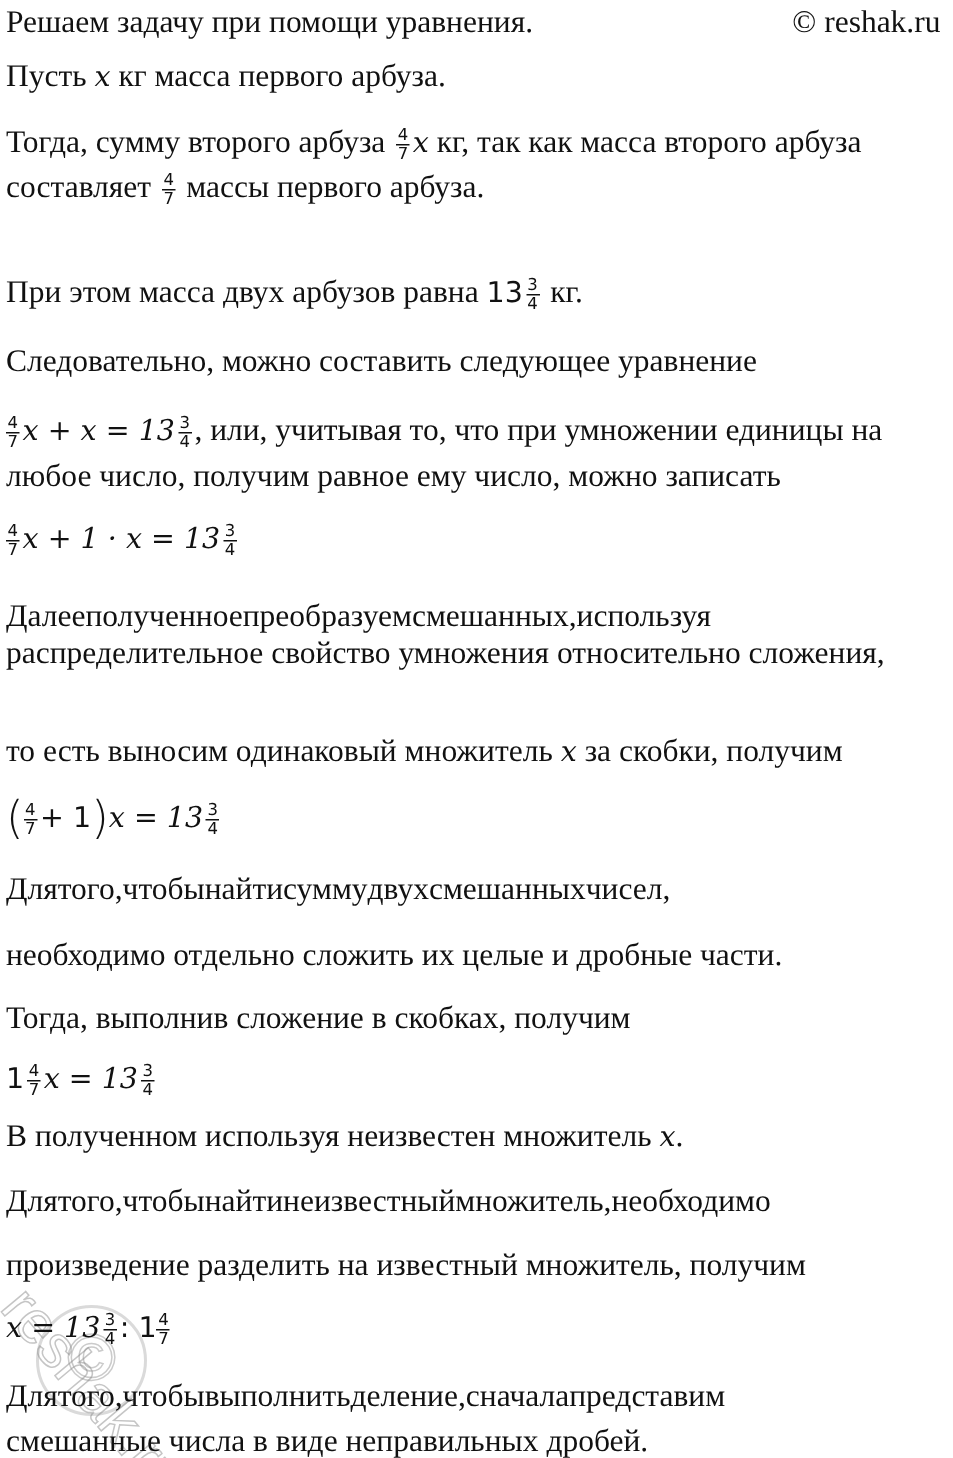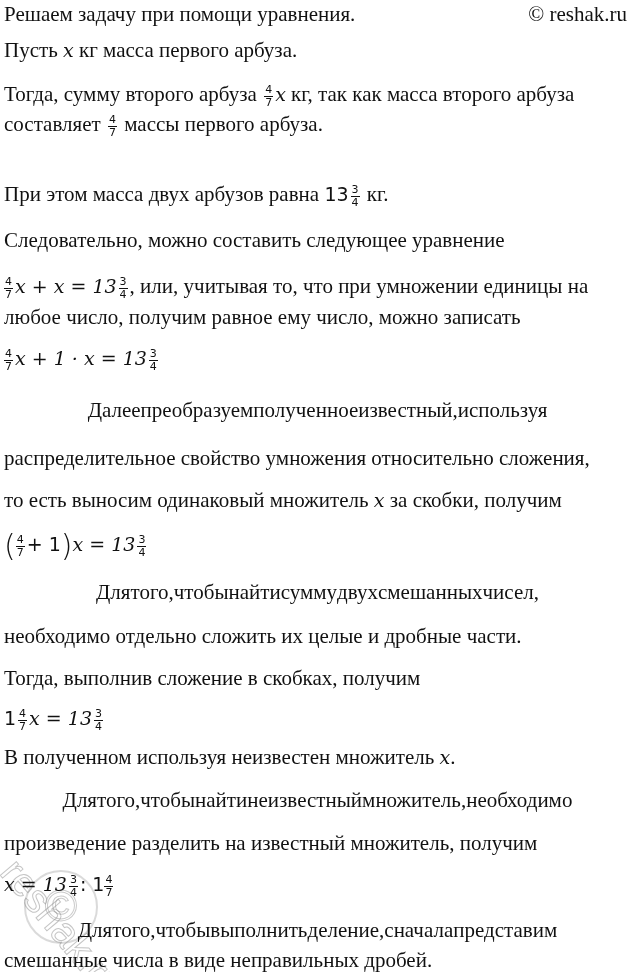--- a/index.html
+++ b/index.html
@@ -4,21 +4,21 @@
 <style>
   html, body { margin: 0; padding: 0; background: #ffffff; }
   body {
     width: 635px; height: 972px; position: relative; overflow: hidden;
     font-family: "Liberation Serif", serif; font-size: 21px; color: #111;
   }
   .line {
     position: absolute; left: 4px; right: 4px; white-space: nowrap;
     line-height: 24px;
   }
-  .justify { display: flex; justify-content: center; }
+  .justify { display: flex; justify-content: flex-start; }
   .m { font-family: "DejaVu Serif", serif; font-style: italic; font-size: 19px; }
   .n { font-family: "DejaVu Sans", sans-serif; font-size: 19px; }
   .frac {
     display: inline-flex; flex-direction: column; align-items: center;
     vertical-align: middle; font-family: "DejaVu Sans", sans-serif;
     font-size: 11px; line-height: 12px; margin: 0 2px;
   }
   .frac .num { border-bottom: 1px solid #111; padding: 0 1px; }
   .paren { font-family: "DejaVu Sans", sans-serif; font-size: 30px; font-weight: 200; vertical-align: middle; line-height: 20px; }
   .copyright { position: absolute; right: 8px; top: 2px; }
@@ -99,27 +99,27 @@
       <span class="num">4</span>
       <span>7</span>
     </span><span class="m">x + 1 · x = 13</span><span class="frac">
       <span class="num">3</span>
       <span>4</span>
     </span>
 </div>
 
 <div class="line justify" style="top:398px">
   <span>Далее</span>
+    <span>полученное</span>
     <span>преобразуем</span>
-    <span>полученное</span>
-    <span>известный,</span>
+    <span>смешанных,</span>
     <span>используя</span>
 </div>
 
-<div class="line" style="top:446px">распределительное свойство умножения относительно сложения,</div>
+<div class="line" style="top:423px">распределительное свойство умножения относительно сложения,</div>
 
 <div class="line" style="top:488px">
   <span>то есть выносим одинаковый множитель</span> <span class="m">x</span> <span>за скобки, получим</span>
 </div>
 
 <div class="line" style="top:532px">
   <span class="paren">(</span><span class="frac" style="margin-left:0">
       <span class="num">4</span>
       <span>7</span>
     </span><span class="n">+ 1</span><span class="paren">)</span><span class="m">x = 13</span><span class="frac">

